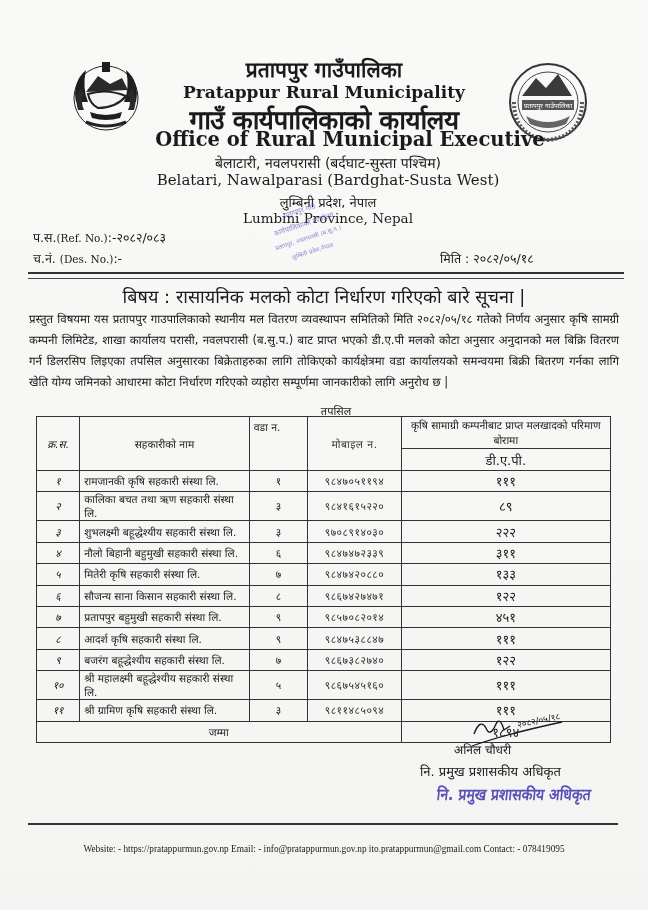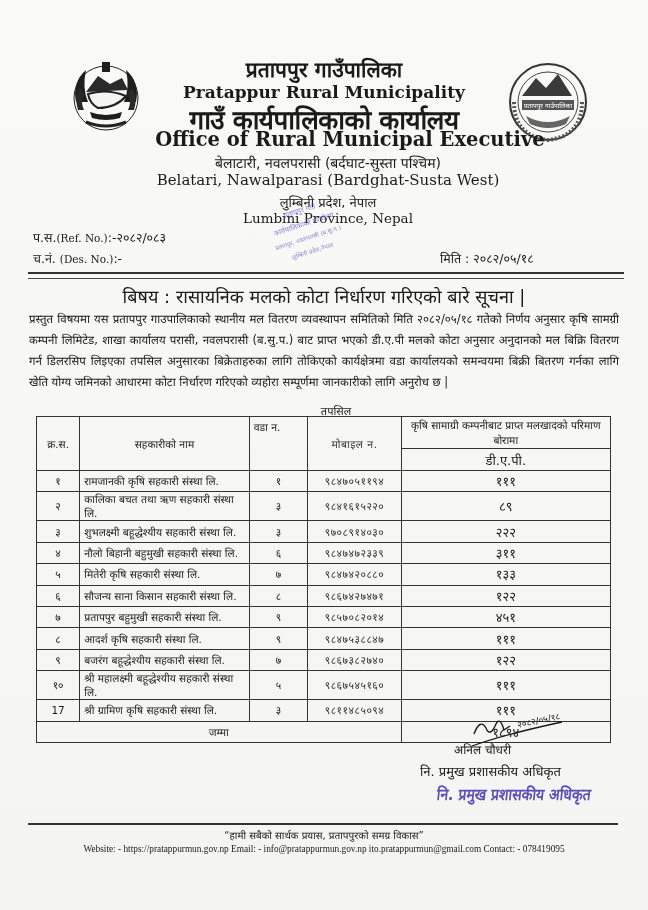--- a/index.html
+++ b/index.html
@@ -45,21 +45,21 @@
 
   
   table.quota {
     position: absolute; left: 36px; top: 416px; width: 575px;
     border-collapse: collapse; font-family: "DejaVu Sans", sans-serif; font-size: 10.5px;
   }
   table.quota td, table.quota th {
     border: 1px solid #333; padding: 0 4px; font-weight: normal;
   }
   table.quota th { vertical-align: middle; }
-  .c-sn { width: 30px; text-align: center; }
+  .c-sn { width: 30px; text-align: center; font-style: italic; }
   .c-name { width: 144px; text-align: left; }
   .c-ward { width: 44px; text-align: center; }
   .c-mob { width: 75px; text-align: center; letter-spacing: 0.5px; color: #333; }
   .c-qty { width: 180px; text-align: center; font-size: 13px; }
   tr.head-1 th { height: 31px; }
   tr.head-2 th { height: 21px; font-size: 13px; }
   tr.row td { height: 20.4px; }
   tr.total td { height: 20px; }
   .th-ward { vertical-align: top !important; padding-top: 3px !important; text-align: left !important; }
   .th-qty { font-size: 10.5px; line-height: 15px; }
@@ -216,21 +216,21 @@
           <td class="c-qty">१२२</td>
         </tr>
         <tr class="row">
           <td class="c-sn">१०</td>
           <td class="c-name">श्री महालक्ष्मी बहूद्धेश्यीय सहकारी संस्था लि.</td>
           <td class="c-ward">५</td>
           <td class="c-mob">९८६७५४५१६०</td>
           <td class="c-qty">१११</td>
         </tr>
         <tr class="row">
-          <td class="c-sn">17</td>
+          <td class="c-sn">११</td>
           <td class="c-name">श्री ग्रामिण कृषि सहकारी संस्था लि.</td>
           <td class="c-ward">३</td>
           <td class="c-mob">९८११४८५०९४</td>
           <td class="c-qty">१११</td>
         </tr>
       </tbody>
     <tfoot>
       <tr class="total">
         <td colspan="4" style="text-align:center">जम्मा</td>
         <td class="c-qty">१८९४</td>
@@ -241,15 +241,14 @@
   <svg class="sig-scribble" viewBox="0 0 110 36">
     <path d="M8 22 Q14 6 20 16 Q24 26 30 12 Q34 4 38 18 L44 14" fill="none" stroke="#1a1a1a" stroke-width="1.4"></path>
     <path d="M6 34 Q40 22 96 10" fill="none" stroke="#1a1a1a" stroke-width="1.3"></path>
     <text x="52" y="16" font-size="9" font-family="DejaVu Sans, sans-serif" fill="#1a1a1a" transform="rotate(-12 52 16)">२०८२/०५/१८</text>
   </svg>
   <div class="sig-name">अनिल चौधरी</div>
   <div class="sig-title">नि. प्रमुख प्रशासकीय अधिकृत</div>
   <div class="sig-stamp">नि. प्रमुख प्रशासकीय अधिकृत</div>
 
   <div class="rule-footer"></div>
-  <div class="motto">“हामी सबैको सार्थक प्रयास, प्रतापपुरको समग्र विकास”</div>
   <div class="contact">Website: - https://pratappurmun.gov.np Email: - info@pratappurmun.gov.np ito.pratappurmun@gmail.com Contact: - 078419095</div>
 </div>
 
 </body></html>

